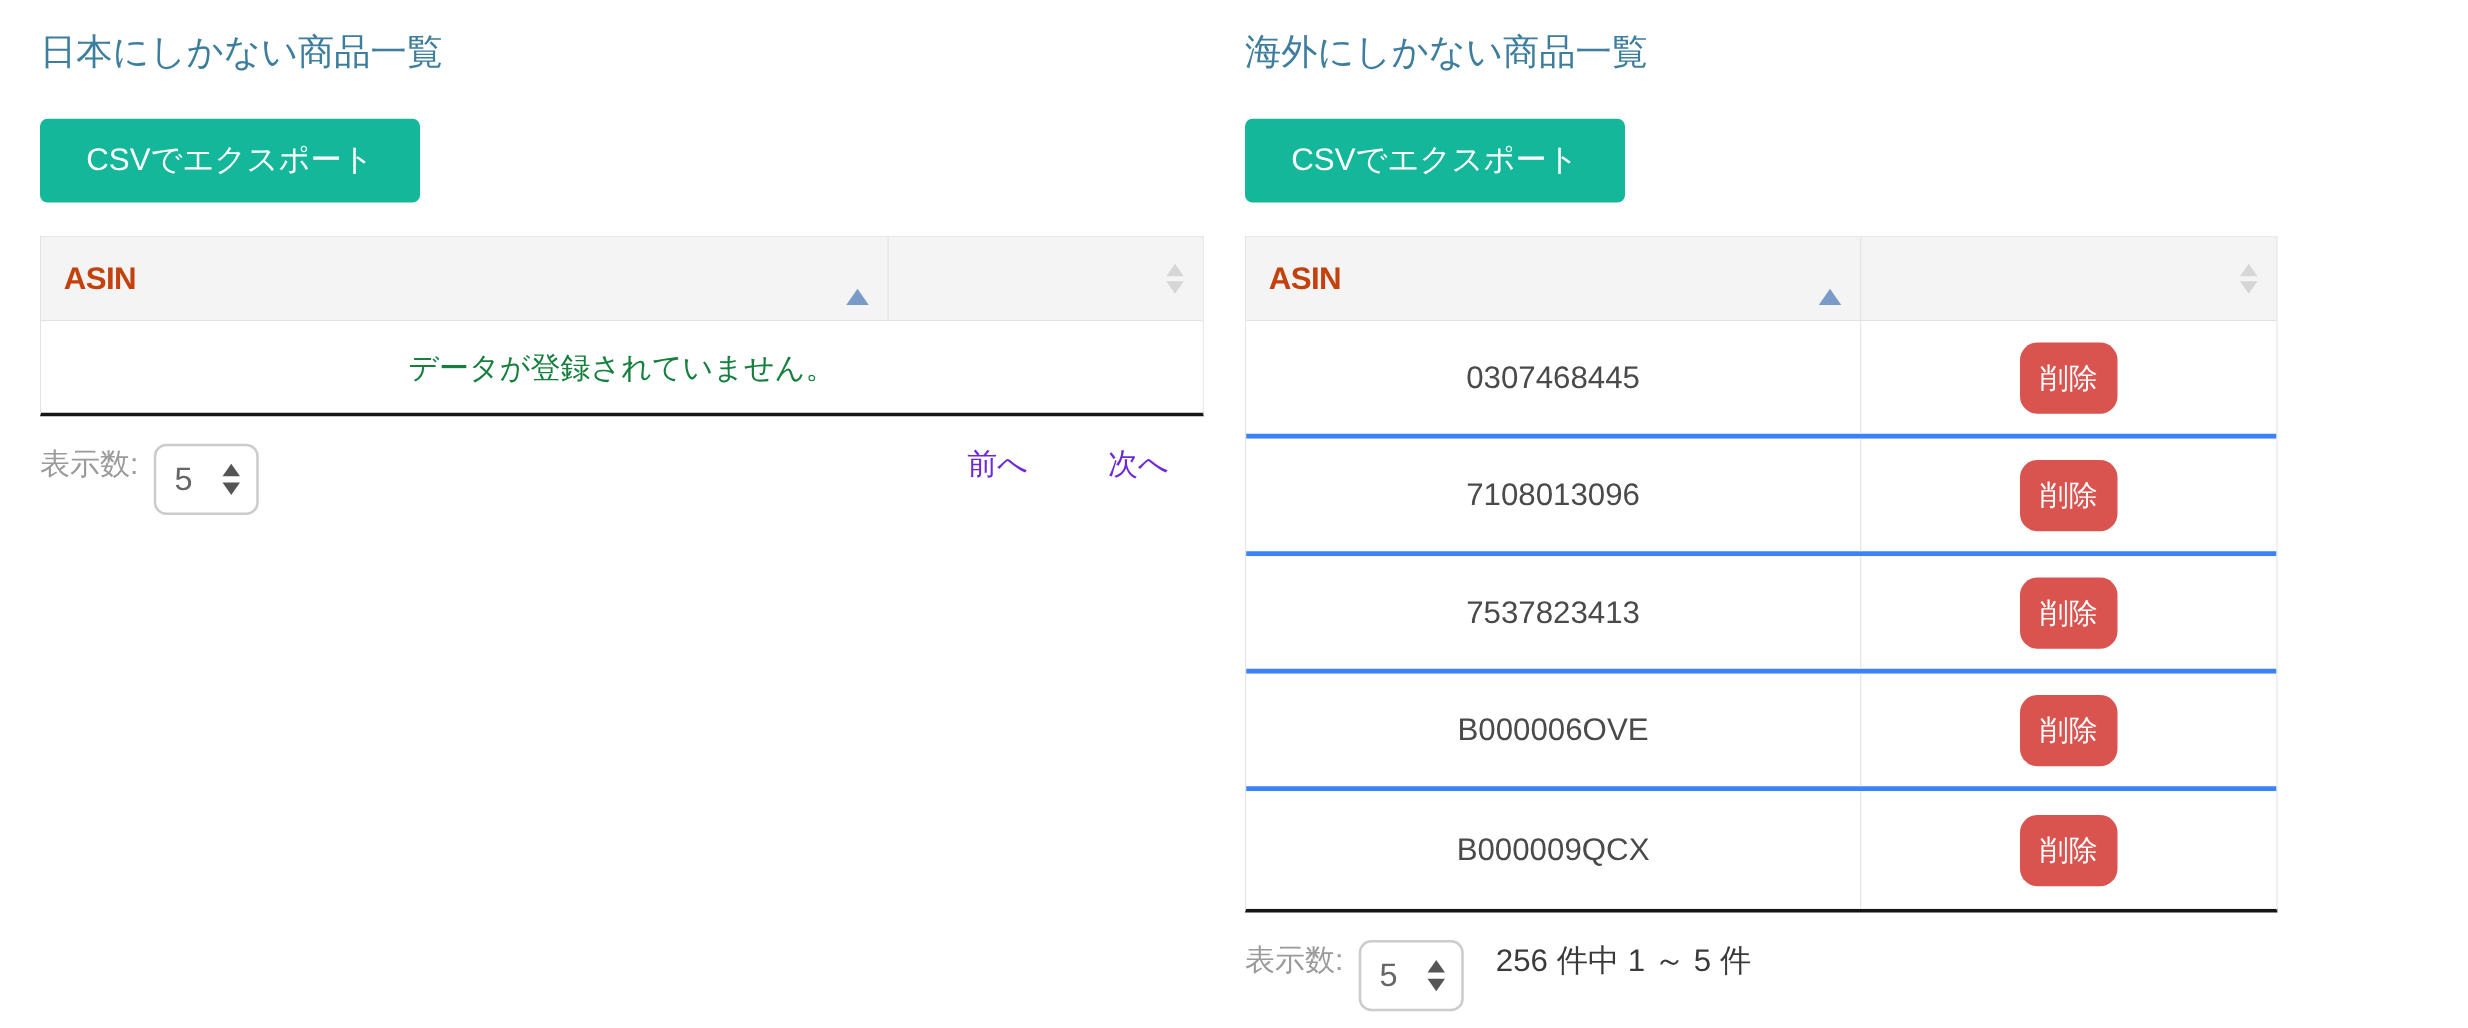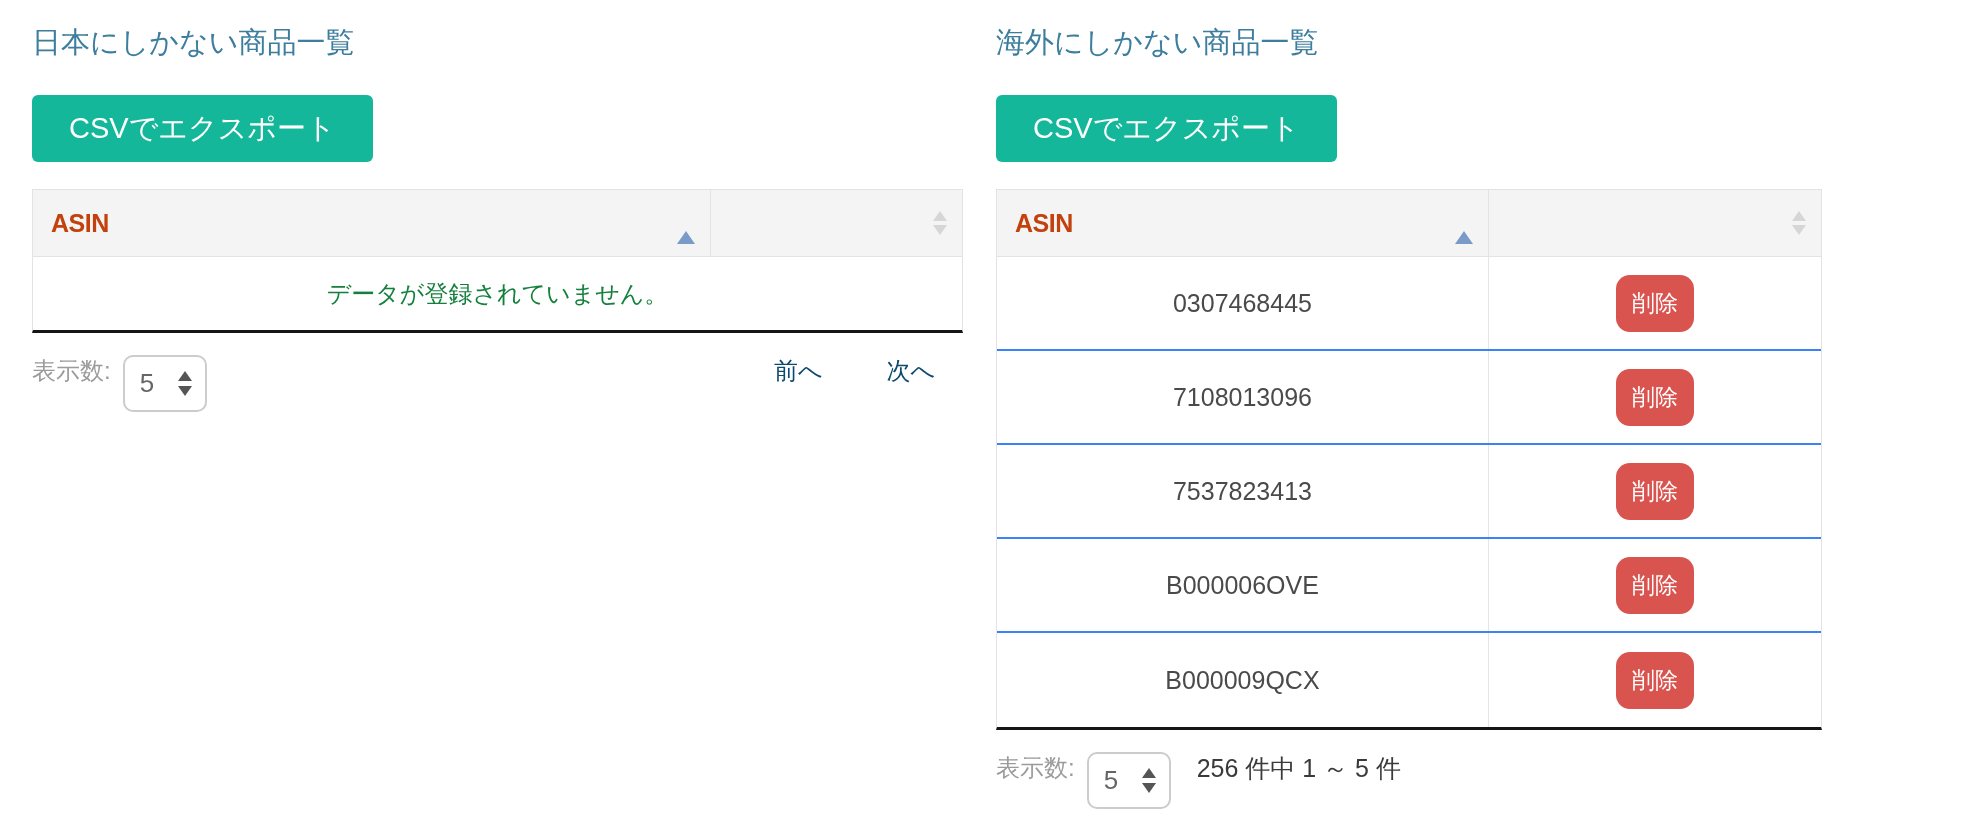--- a/index.html
+++ b/index.html
@@ -13,21 +13,21 @@
   .panel-left  { left:32px;  width:931px; }
   .panel-right { left:996px; width:826px; }
 
   .panel-title {
     font-size:29px; font-weight:400; line-height:1.15;
     color:var(--title-blue,#3d7e9e); margin-bottom:36px;
   }
   .export-btn {
     display:inline-block; border:none; cursor:pointer;
     background:var(--accent-teal,#14b799); color:#fff;
-    font-family:inherit; font-size:29px; line-height:67px; height:67px;
+    font-family:inherit; font-size:25px; line-height:67px; height:67px;
     padding:0 37px; border-radius:6px; margin-bottom:27px;
   }
 
   .data-table {
     width:100%;
     border-top:1px solid #e3e3e3;
     border-left:1px solid #e3e3e3;
     border-right:1px solid #e3e3e3;
     border-bottom:3px solid #151515;
   }
@@ -57,21 +57,21 @@
     width:0; height:0;
     border-left:7px solid transparent; border-right:7px solid transparent;
     border-top:10px solid var(--sort-inactive,#d6d6d6);
   }
 
   .empty-row {
     height:73px; display:flex; align-items:center; justify-content:center;
     font-size:24px; color:#15803d; background:#fff;
   }
 
-  .tr { display:flex; height:94px; border-bottom:2px solid #3b82f6; background:#fff; }
+  .tr { display:flex; height:94px; border-bottom:4px solid #3b82f6; background:#fff; }
   .tr:last-child { border-bottom:none; }
   .td { display:flex; align-items:center; justify-content:center; }
   .td.col-main {
     border-right:1px solid #e6e6e6;
     font-size:25px; color:#4a4a4a;
   }
   .delete-btn {
     border:none; cursor:pointer; font-family:inherit;
     background:var(--danger-red,#d9534f); color:#fff;
     font-size:23px; padding:13px 16px; border-radius:14px;
@@ -92,21 +92,21 @@
     width:0; height:0;
     border-left:7px solid transparent; border-right:7px solid transparent;
     border-bottom:10px solid #555;
   }
   .spin .d {
     width:0; height:0;
     border-left:7px solid transparent; border-right:7px solid transparent;
     border-top:10px solid #555;
   }
   .pager-spacer { flex:1; }
-  .pager-link { color:#0c4a6e; text-decoration:none; cursor:pointer; }
+  .pager-link { color:#6d28d9; text-decoration:none; cursor:pointer; }
   .pager-link.prev { margin-right:64px; }
   .pager-link.next { margin-right:28px; }
   .range-text { margin-left:26px; color:#3a3a3a; font-size:25px; }
 </style>
 </head>
 <body>
 
 <section class="panel panel-left">
   <h2 class="panel-title">日本にしかない商品一覧</h2>
   <button class="export-btn">CSVでエクスポート</button>

